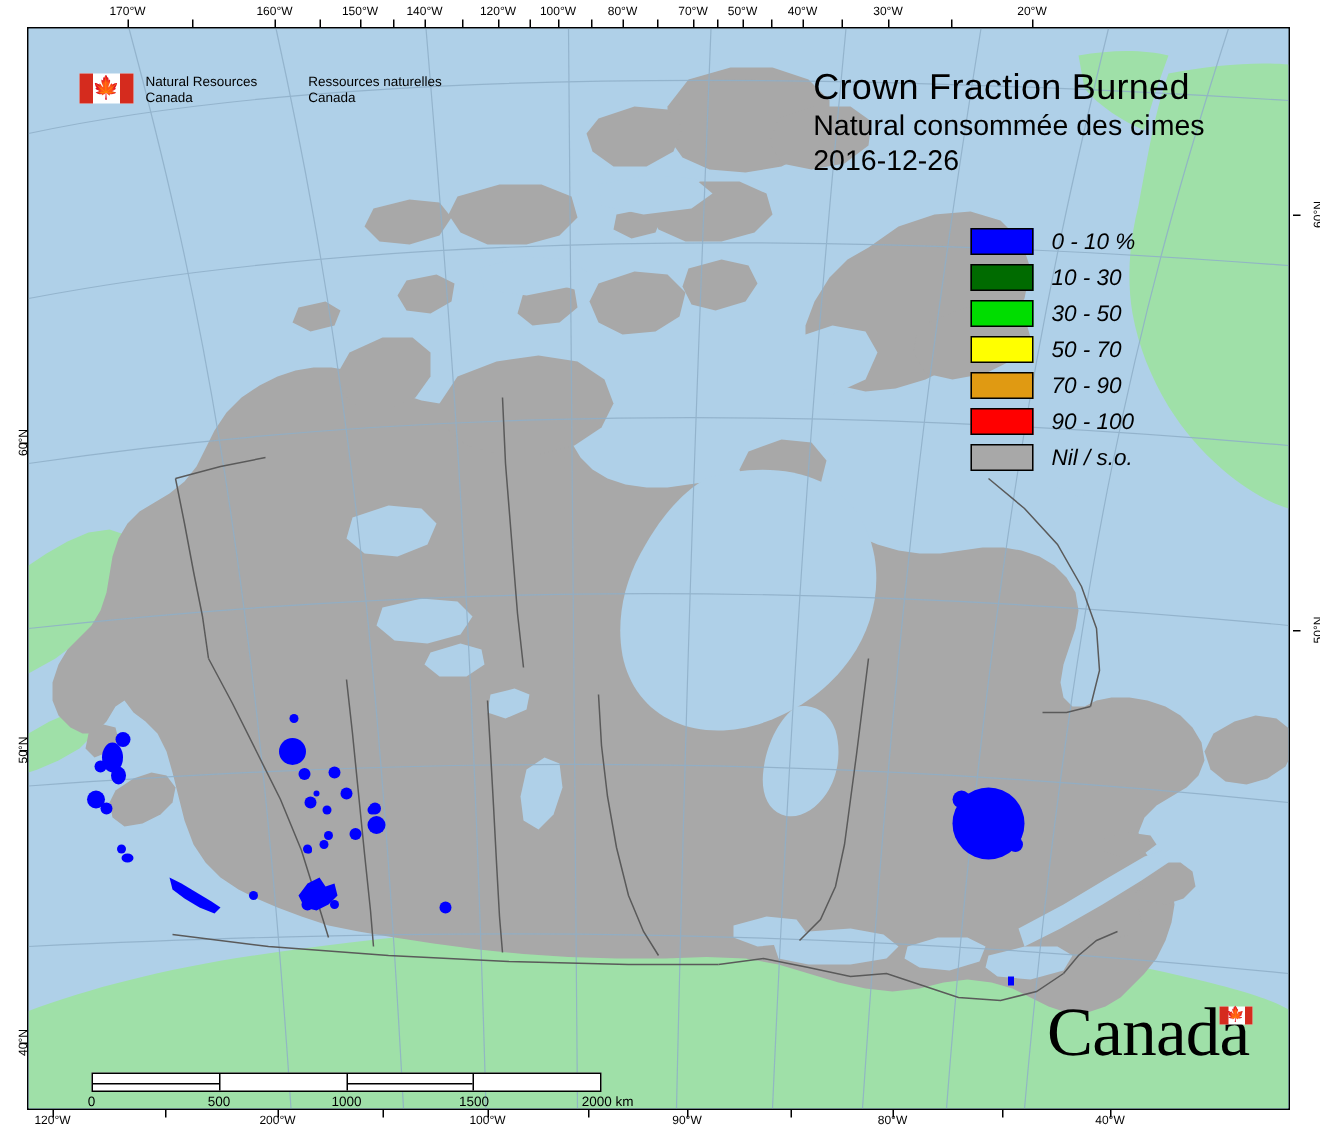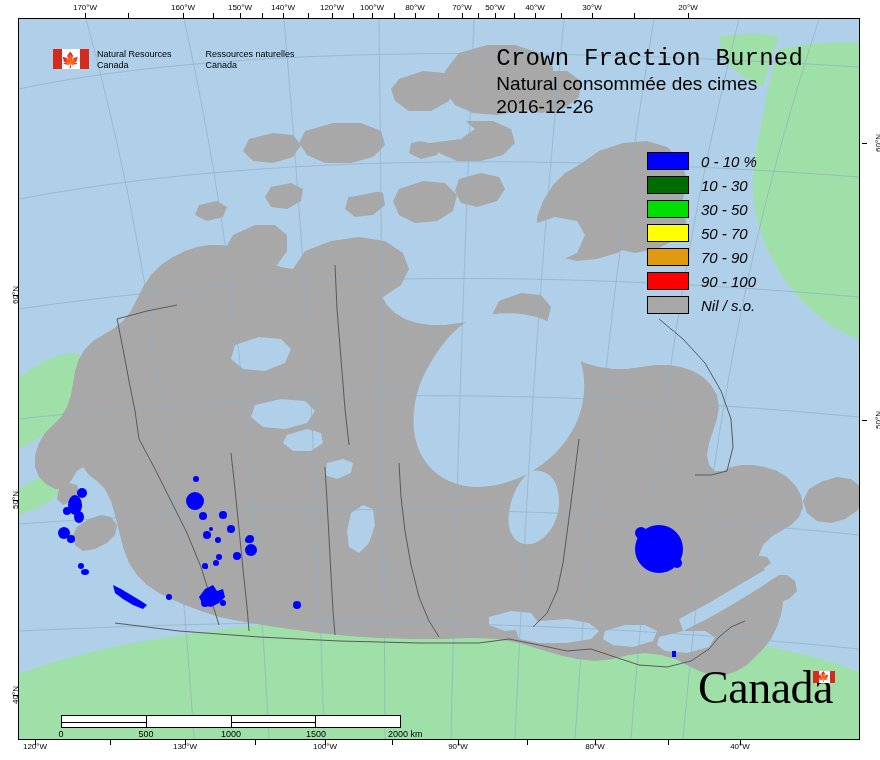--- a/index.html
+++ b/index.html
@@ -24,21 +24,21 @@
   #nrcan{position:absolute;left:34px;top:30px;display:flex;align-items:flex-start;gap:8px;}
   .flag{width:36px;height:20px;position:relative;background:#fff;flex:none;}
   .flag .bar{position:absolute;top:0;bottom:0;width:9px;background:#D52B1E;}
   .flag .bar.l{left:0;} .flag .bar.r{right:0;}
   .flag .leaf{position:absolute;left:50%;top:50%;transform:translate(-50%,-50%);font-size:15px;color:#D52B1E;line-height:1;}
   .sig-col{font-size:9px;color:#000;line-height:1.25;white-space:nowrap;}
   .sig-col.fr{margin-left:26px;}
 
   
   #titleblock{position:absolute;right:56px;top:26px;text-align:left;}
-  #t1{font-size:24px;color:#000;letter-spacing:.2px;font-family:Liberation Mono, monospace;}
+  #t1{font-size:24px;color:#000;letter-spacing:.2px;}
   #t2{font-size:19px;color:#000;margin-top:1px;}
   #t3{font-size:19px;color:#000;margin-top:1px;}
 
   
   #legend{position:absolute;left:628px;top:130px;}
   .leg-row{display:flex;align-items:center;height:24px;font-style:italic;}
   .swatch{width:42px;height:18px;border:1px solid #000;box-sizing:border-box;flex:none;}
   .leg-label{font-size:15px;color:#000;margin-left:12px;white-space:nowrap;}
 
   
@@ -403,21 +403,21 @@
     <span class="tick tick-top" style="left:478px;"></span>
     <span class="tick tick-top" style="left:495px;"></span>
     <span class="tick tick-top" style="left:514px;"></span>
     <span class="tick tick-top" style="left:535px;"></span>
     <span class="tick tick-top" style="left:561px;"></span>
     <span class="tick tick-top" style="left:592px;"></span>
     <span class="tick tick-top" style="left:634px;"></span>
     <span class="tick tick-top" style="left:688px;"></span>
 
     <span class="axis-label" style="left:35px;top:742px;transform:translateX(-50%);">120°W</span>
-    <span class="axis-label" style="left:185px;top:742px;transform:translateX(-50%);">130°W</span>
+    <span class="axis-label" style="left:185px;top:742px;transform:translateX(-50%);">200°W</span>
     <span class="axis-label" style="left:325px;top:742px;transform:translateX(-50%);">100°W</span>
     <span class="axis-label" style="left:458px;top:742px;transform:translateX(-50%);">90°W</span>
     <span class="axis-label" style="left:595px;top:742px;transform:translateX(-50%);">80°W</span>
     <span class="axis-label" style="left:740px;top:742px;transform:translateX(-50%);">40°W</span>
 
     <span class="tick tick-bottom" style="left:35px;"></span>
     <span class="tick tick-bottom" style="left:110px;"></span>
     <span class="tick tick-bottom" style="left:185px;"></span>
     <span class="tick tick-bottom" style="left:255px;"></span>
     <span class="tick tick-bottom" style="left:325px;"></span>

